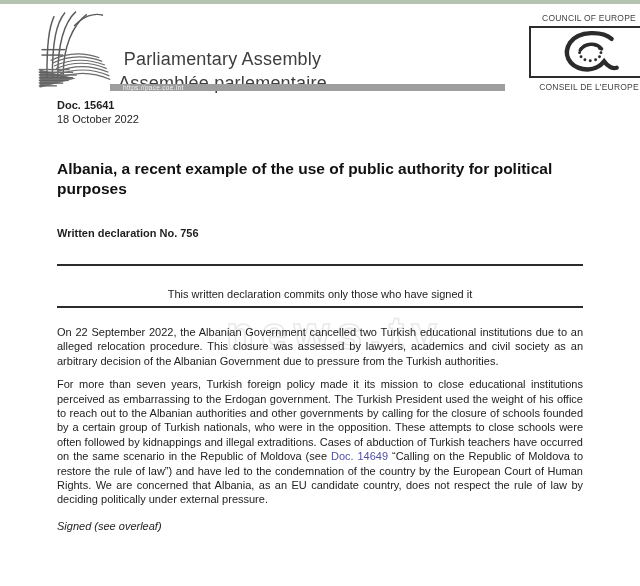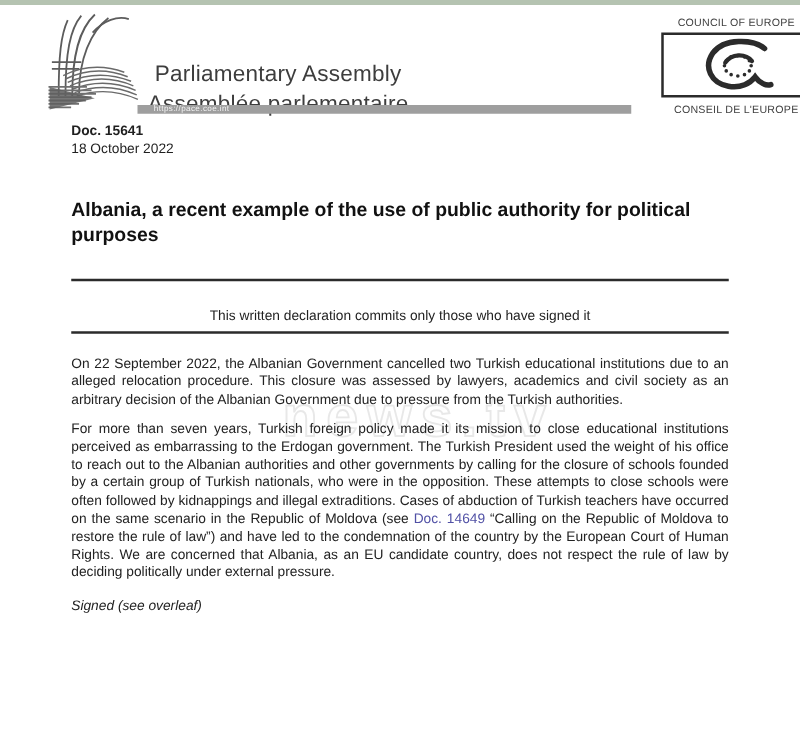--- a/index.html
+++ b/index.html
@@ -155,20 +155,21 @@
     </div>
     <div class="coe-bottom">CONSEIL DE L'EUROPE</div>
   </div>
 
   <main>
     <div class="doc-number">Doc. 15641</div>
     <div class="doc-date">18 October 2022</div>
 
     <h1 class="doc-title">Albania, a recent example of the use of public authority for political purposes</h1>
 
+    <div class="declaration-label">Written declaration No. 756</div>
 
     <div class="rule rule-1"></div>
     <div class="commit-note">This written declaration commits only those who have signed it</div>
     <div class="rule rule-2"></div>
 
     <div class="body-text">
 
       <p>On 22 September 2022, the Albanian Government cancelled two Turkish educational institutions due to an alleged relocation procedure. This closure was assessed by lawyers, academics and civil society as an arbitrary decision of the Albanian Government due to pressure from the Turkish authorities.</p>
 
       <p><span>For more than seven years, Turkish foreign policy made it its mission to close educational institutions perceived as embarrassing to the Erdogan government. The Turkish President used the weight of his office to reach out to the Albanian authorities and other governments by calling for the closure of schools founded by a certain group of Turkish nationals, who were in the opposition. These attempts to close schools were often followed by kidnappings and illegal extraditions. Cases of abduction of Turkish teachers have occurred on the same scenario in the Republic of Moldova (see </span><a class="doc-link">Doc. 14649</a><span> “Calling on the Republic of Moldova to restore the rule of law”) and have led to the condemnation of the country by the European Court of Human Rights. We are concerned that Albania, as an EU candidate country, does not respect the rule of law by deciding politically under external pressure.</span></p>

